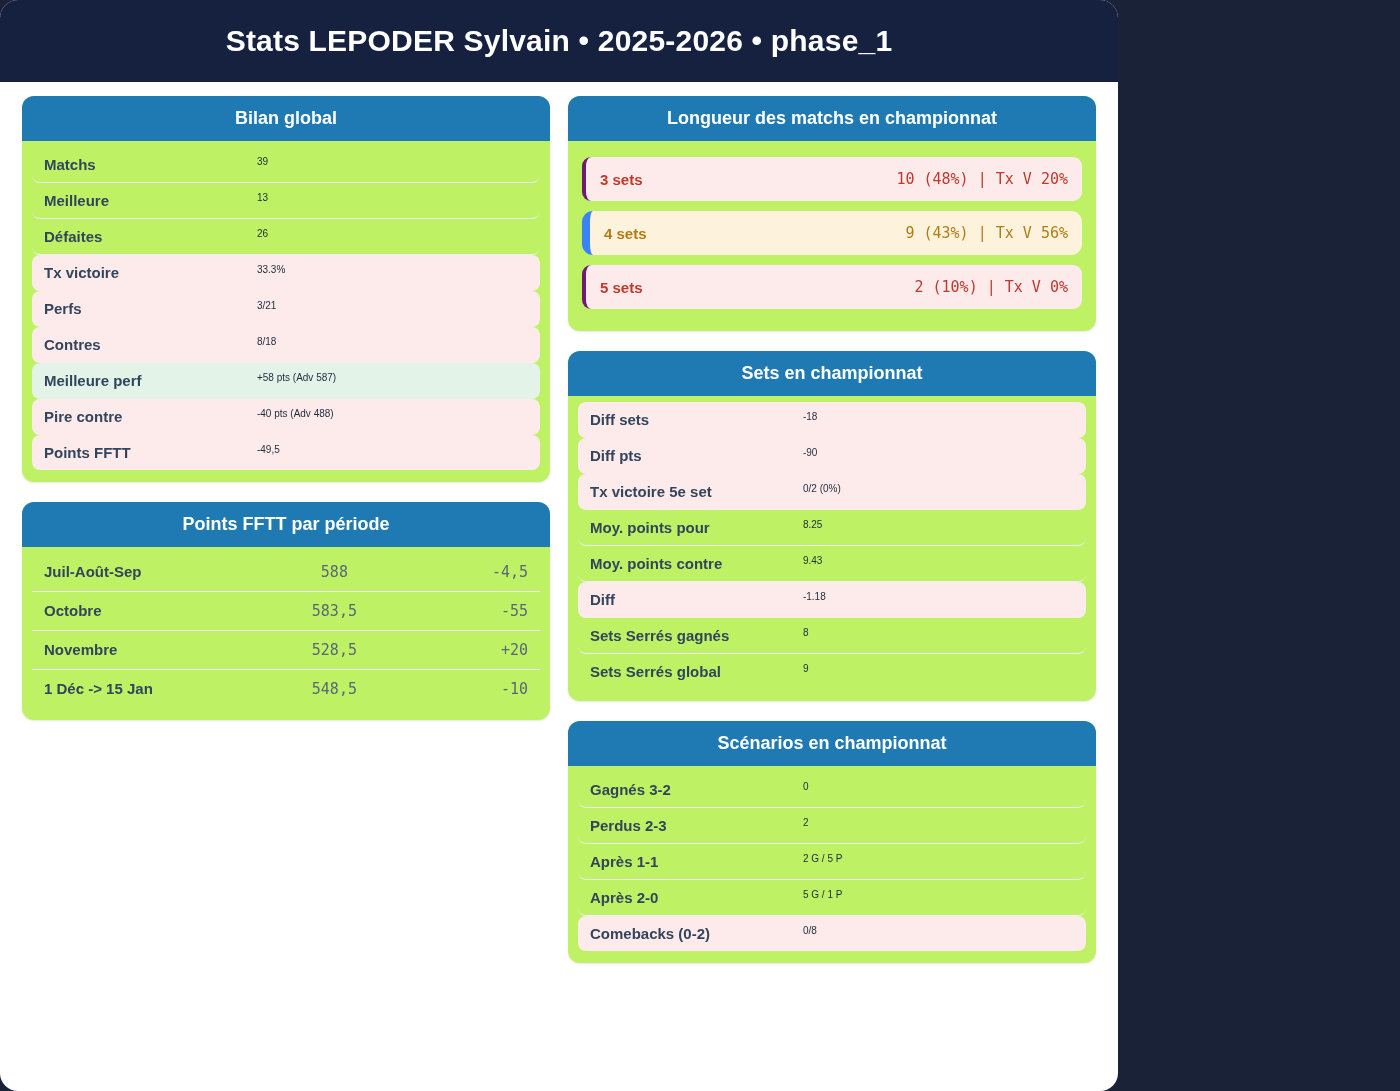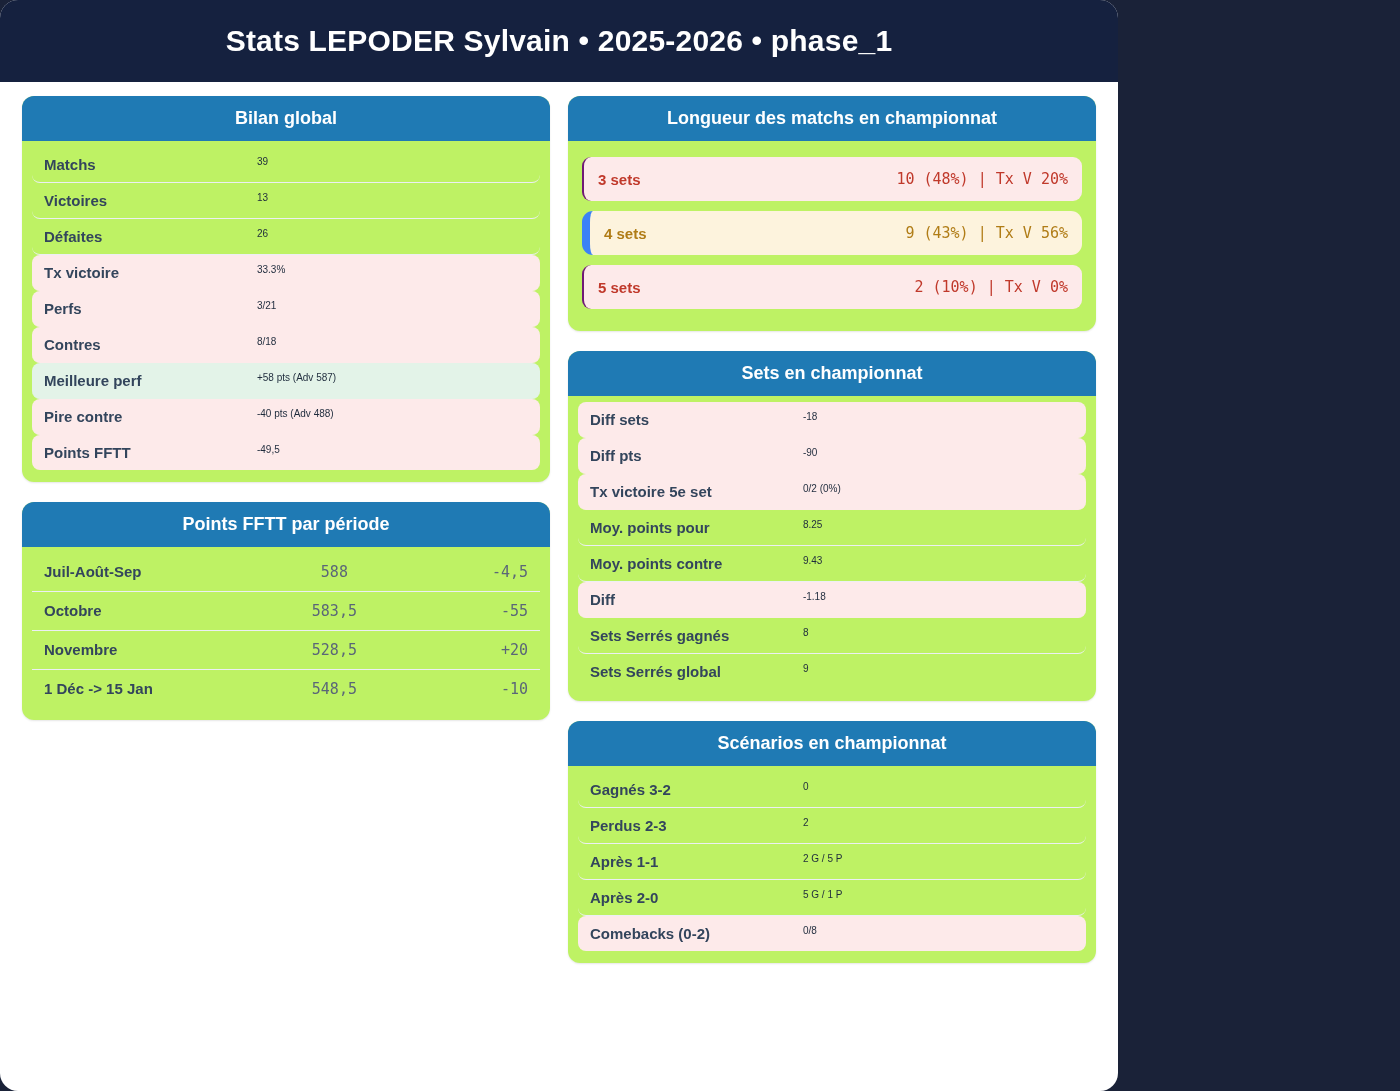--- a/index.html
+++ b/index.html
@@ -127,21 +127,21 @@
   .pill .pill-label {
     font-size: 15px;
     font-weight: bold;
   }
   .pill .pill-value {
     font-size: 15px;
     font-family: "DejaVu Sans Mono", monospace;
   }
   .pill.red {
     background: #fdeaea;
-    border-left: 2px solid #701a75;
+    border-left: 4px solid #701a75;
   }
   .pill.red .pill-label, .pill.red .pill-value { color: #c0392b; }
   .pill.amber {
     background: #fdf3dd;
     border-left: 8px solid #3b82f6;
     border-radius: 11px;
   }
   .pill.amber .pill-label, .pill.amber .pill-value { color: #b07c16; }
 </style>
 </head>
@@ -158,21 +158,21 @@
     <div class="col-left">
 
       <div class="card">
         <div class="card-header">Bilan global</div>
         <div class="card-body">
           <div class="row">
             <span class="label">Matchs</span>
             <span class="value">39</span>
           </div>
           <div class="row">
-            <span class="label">Victoires</span>
+            <span class="label">Meilleure</span>
             <span class="value">13</span>
           </div>
           <div class="row">
             <span class="label">Défaites</span>
             <span class="value">26</span>
           </div>
           <div class="row pink">
             <span class="label">Tx victoire</span>
             <span class="value">33.3%</span>
           </div>

